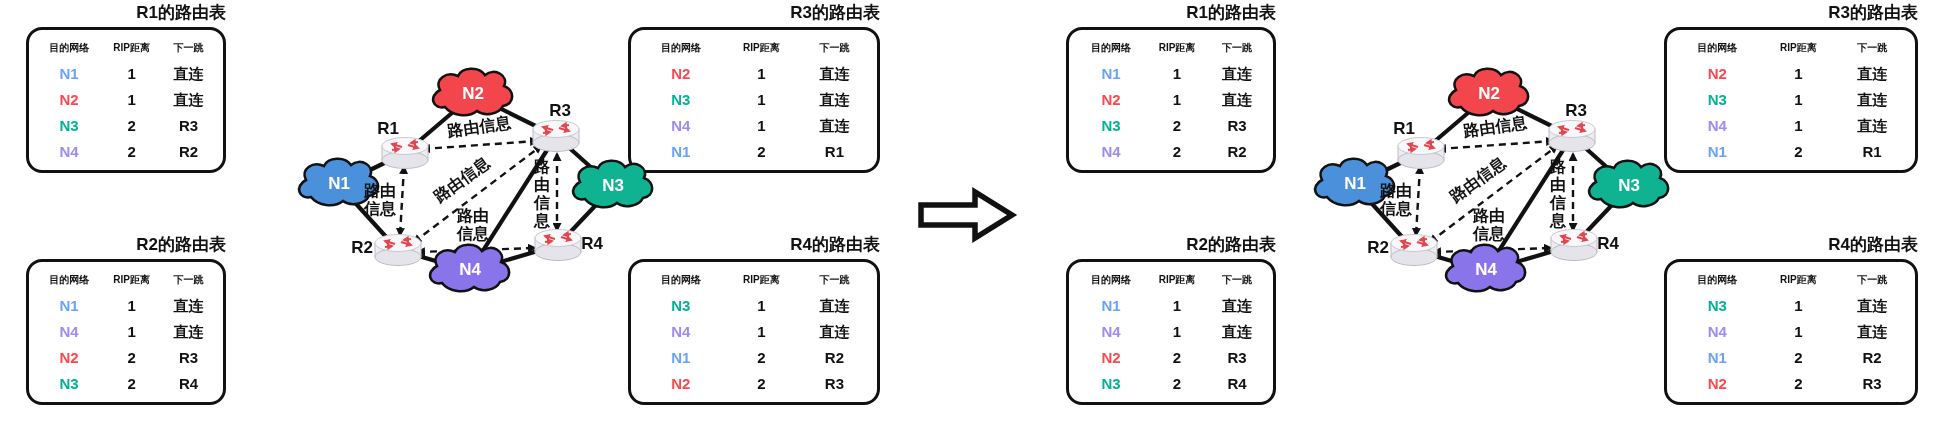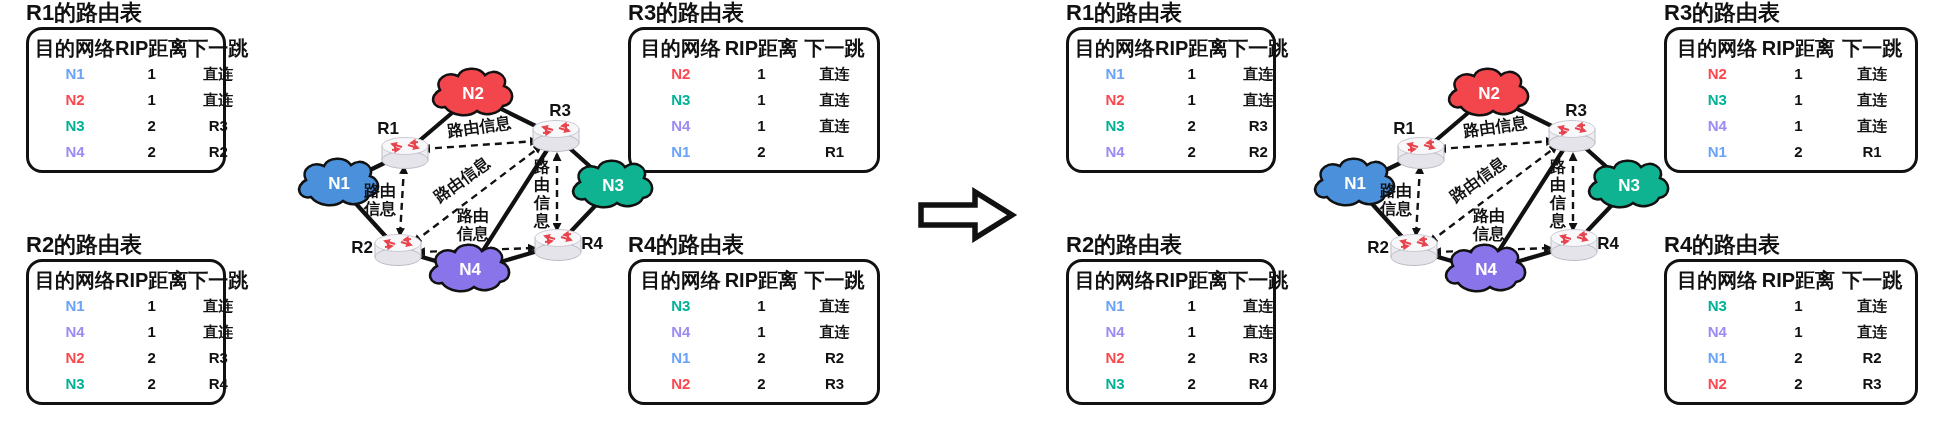--- a/index.html
+++ b/index.html
@@ -3,30 +3,30 @@
 <meta charset="utf-8">
 <style>
   html,body{margin:0;padding:0;}
   body{
     width:1941px;height:421px;position:relative;background:#ffffff;
     font-family:"Liberation Sans","DejaVu Sans",sans-serif;
     color:#111;
   }
   .rtable{position:absolute;}
   .rt-title{
-    text-align:left;font-weight:bold;font-size:22px;line-height:22px;margin-bottom:3px;
+    text-align:right;font-weight:bold;font-size:17px;line-height:22px;margin-bottom:3px;
   }
   .rt-box{
     border:3px solid #111;border-radius:16px;padding:5px 6px;
     display:grid;grid-template-columns:1.2fr 1fr 1fr;
   }
   .rt-box > div{
     text-align:center;font-weight:bold;font-size:15px;line-height:26px;white-space:nowrap;
   }
-  .rt-box > .hd{font-size:20px;}
+  .rt-box > .hd{font-size:10px;}
   .topo{position:absolute;}
   svg text{font-family:"Liberation Sans","DejaVu Sans",sans-serif;font-weight:bold;}
   .big-arrow{position:absolute;left:916px;top:186px;}
 </style>
 </head>
 <body>
 
 <div class="rtable" style="left:26px;top:2px;width:200px;">
   <div class="rt-title">R1的路由表</div>
   <div class="rt-box">

